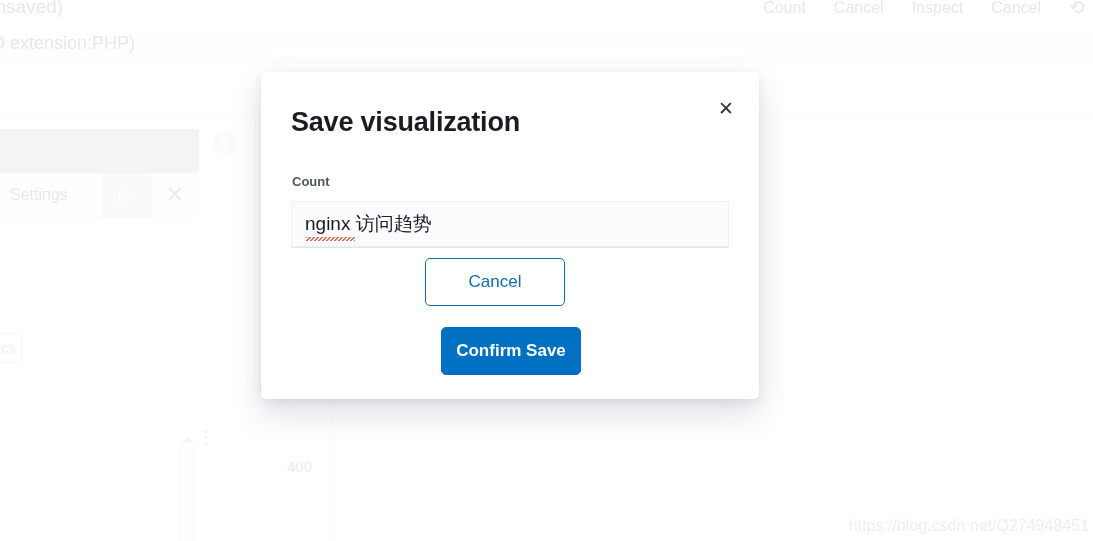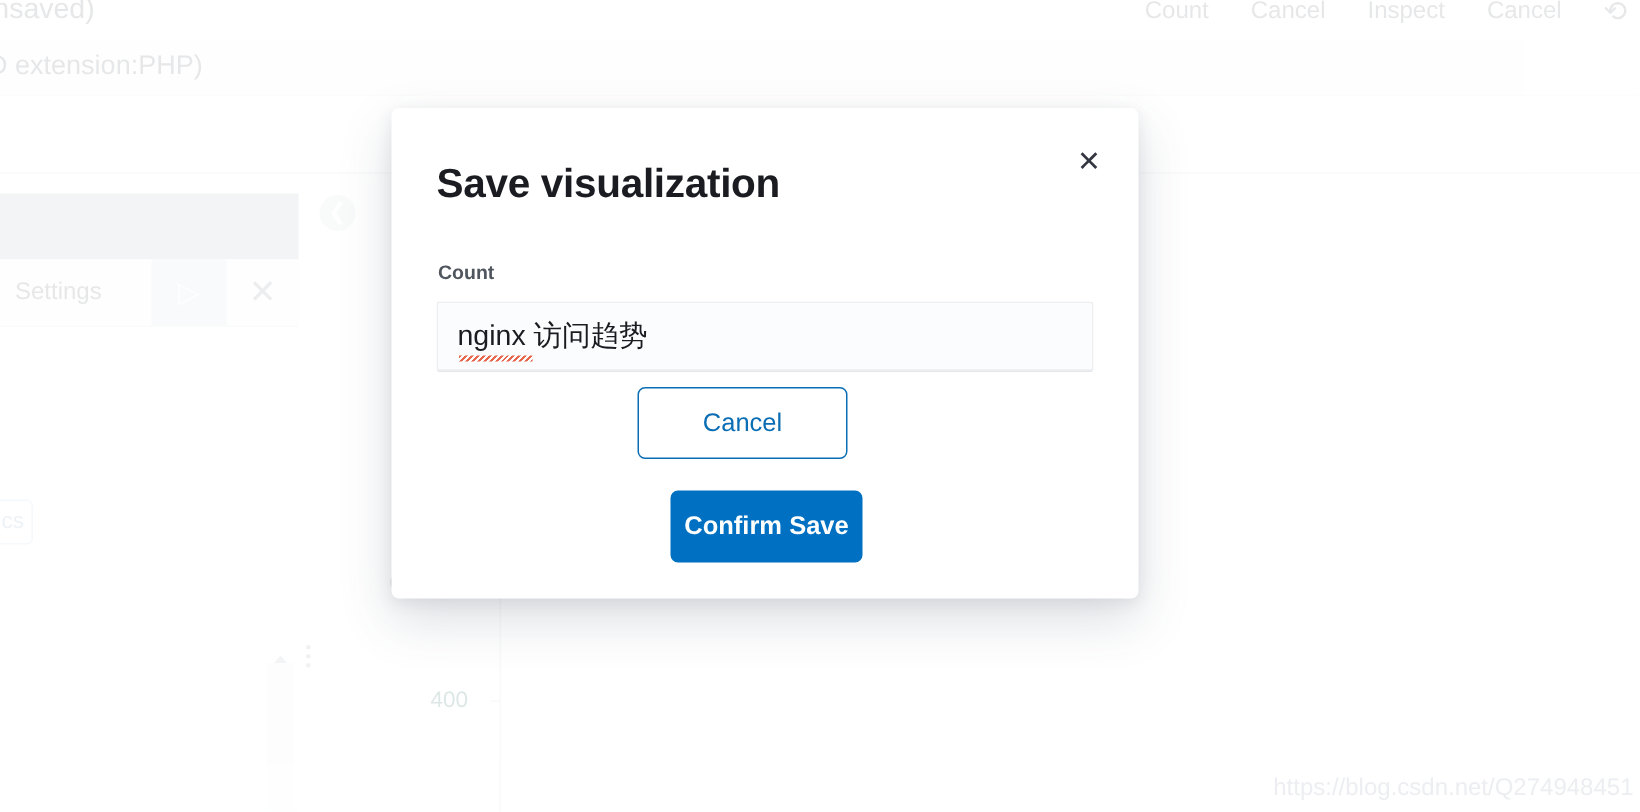--- a/index.html
+++ b/index.html
@@ -205,21 +205,21 @@
     font-size: 17px;
     color: #69707d;
     transform: rotate(-90deg);
     transform-origin: left top;
     white-space: nowrap;
   }
   .chart-ytick {
     position: absolute;
     left: 42px; top: 318px;
     font-size: 15px;
-    color: #0f766e;
+    color: #ec4899;
   }
   .chart-axis {
     position: absolute;
     left: 88px; top: 78px;
     width: 1px; bottom: 0;
     background: #d9dde3;
   }
   .chart-tickmark {
     position: absolute;
     left: 82px; top: 327px;
@@ -323,21 +323,21 @@
     align-items: center;
     justify-content: center;
   }
   .btn-cancel {
     width: 140px;
     background: #ffffff;
     color: #0b6eb4;
     border: 1px solid #0b6eb4;
   }
   .btn-confirm {
-    width: 128px;
+    width: 140px;
     background: #0071c2;
     color: #ffffff;
     border: 1px solid #0071c2;
     font-weight: bold;
     margin-left: 32px;
   }
 </style>
 </head>
 <body>
 

